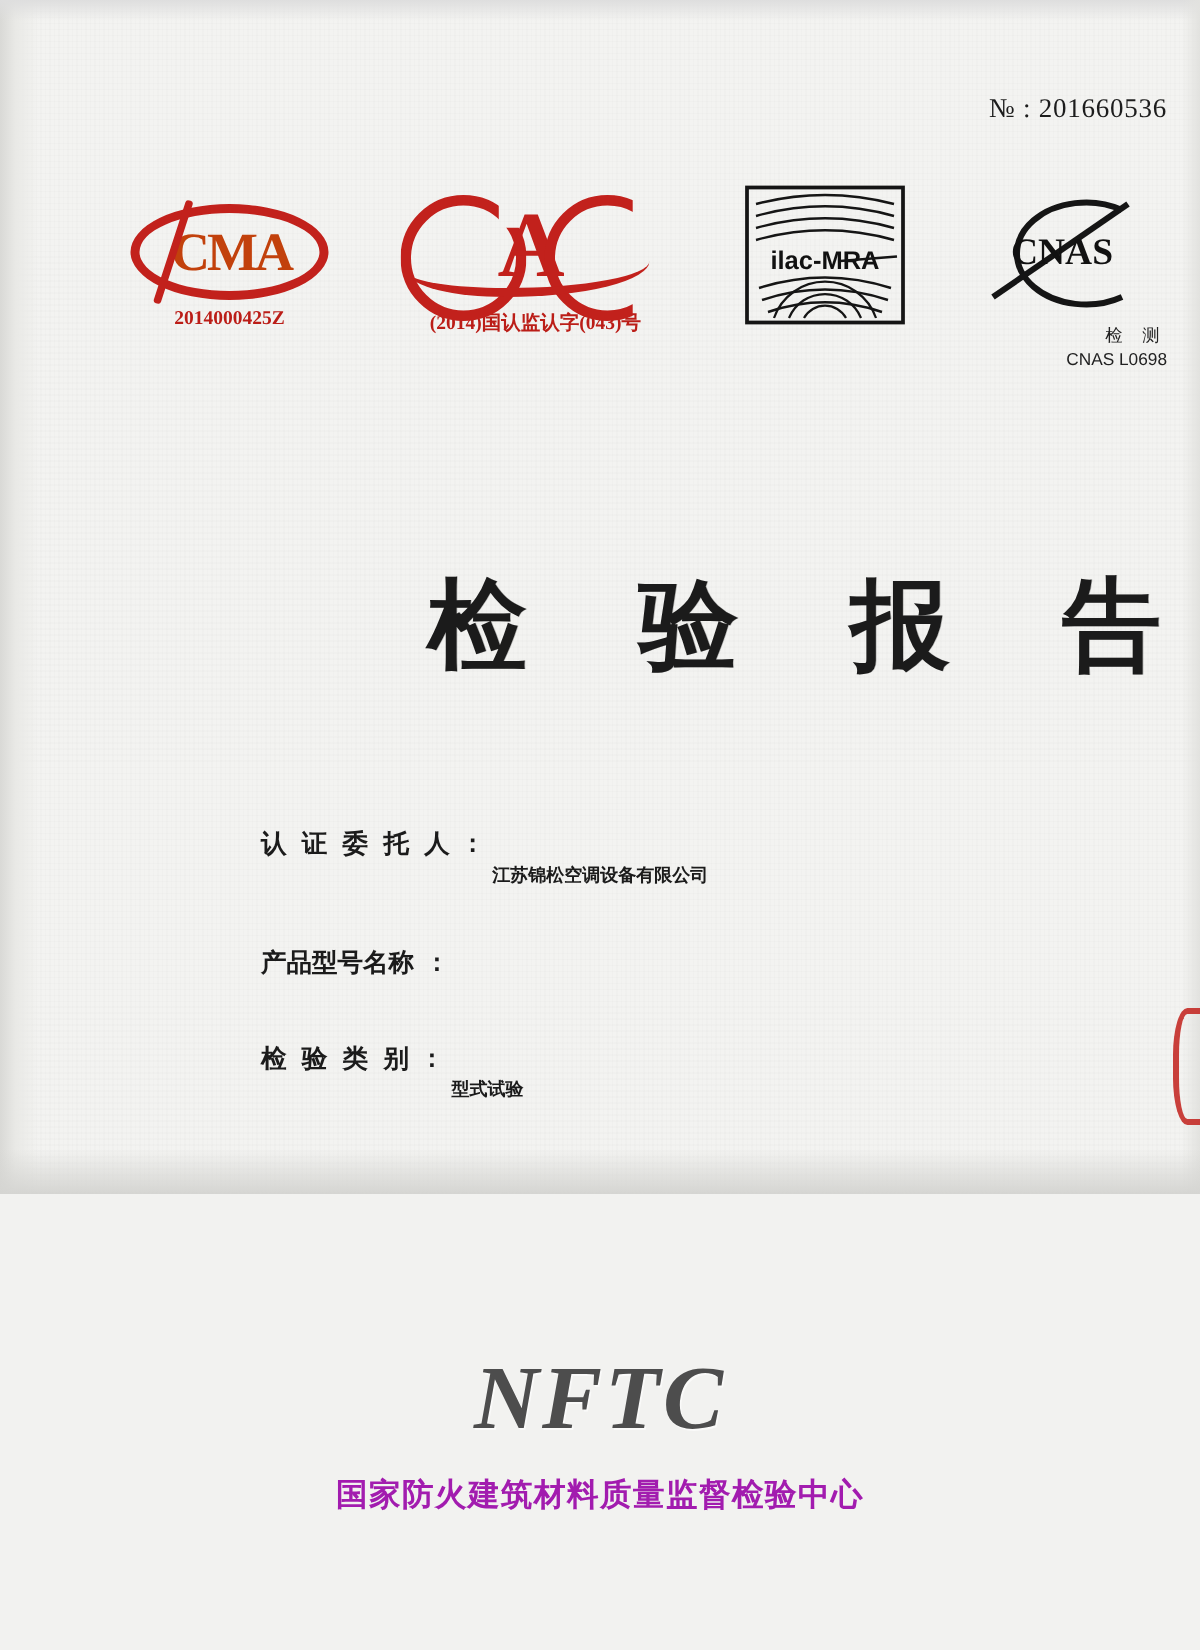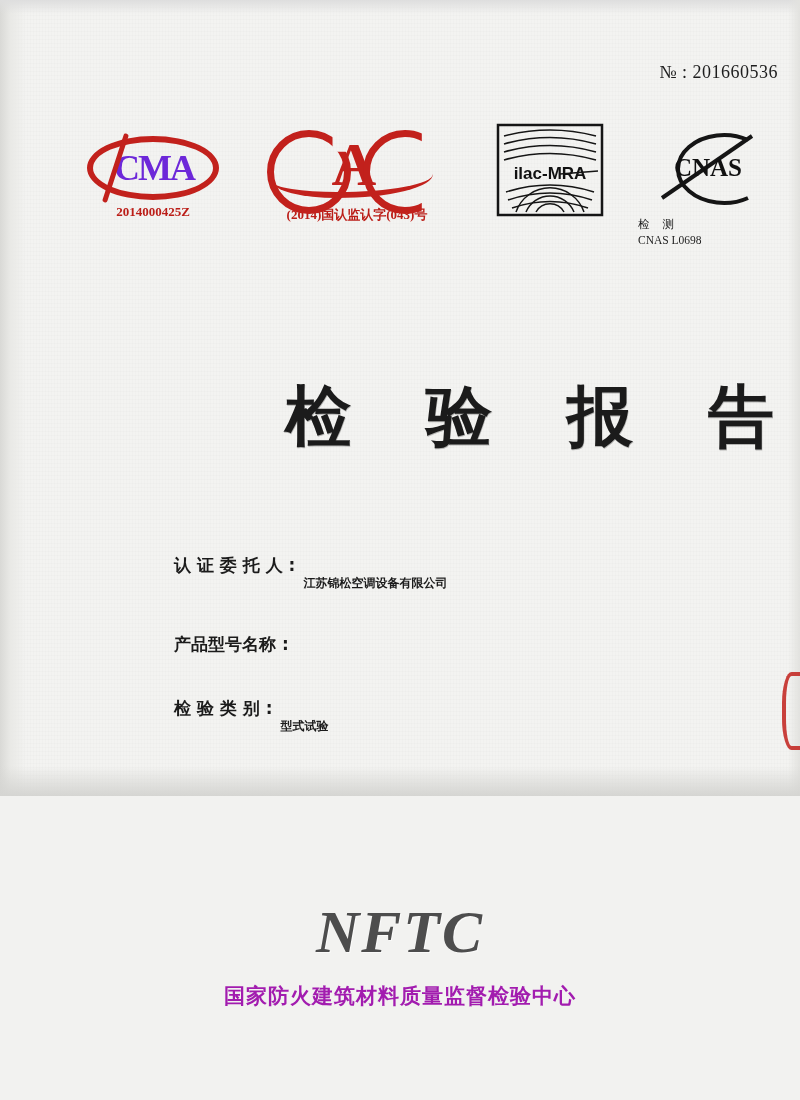--- a/index.html
+++ b/index.html
@@ -109,21 +109,21 @@
   }
   .cma-ring .txt {
     position: absolute;
     inset: 0;
     display: flex;
     align-items: center;
     justify-content: center;
     font-family: "Liberation Serif", serif;
     font-weight: bold;
     font-size: 36px;
-    color: #6d28d9;
+    color: #c2410c;
     letter-spacing: -2px;
     padding-left: 2px;
   }
   .cma-ring .slash {
     position: absolute;
     left: 26px;
     top: -4px;
     width: 5px;
     height: 72px;
     background: #c2211c;
@@ -187,25 +187,25 @@
   
   #cnas { left: 638px; top: 6px; width: 140px; }
   .cnas-wrap {
     position: relative;
     width: 120px;
     height: 92px;
     margin: 0 auto;
   }
   .cnas-wrap svg { display: block; }
   .cnas-sub {
-    font-family: Liberation Serif, serif;
+    font-family: Liberation Sans, sans-serif;
     font-size: 11.5px;
     color: #222;
     line-height: 1.35;
-    text-align: left;
+    text-align: right;
     margin-top: 1px;
     white-space: nowrap;
   }
   .cnas-sub .cn {
     letter-spacing: 5px;
     font-size: 11.5px;
   }
 
   
   .doc-title {
@@ -235,20 +235,21 @@
   .field-row {
     display: flex;
     align-items: flex-start;
     margin-bottom: 38px;
   }
   .field-label {
     font-weight: bold;
     font-size: 17px;
     white-space: nowrap;
     line-height: 1.55;
+    font-family: Liberation Mono, monospace;
   }
   .field-value {
     font-size: 12px;
     line-height: 1.55;
     margin-left: 8px;
     font-weight: bold;
     margin-top: 22px;
   }
   .field-value.mono {
     font-family: "DejaVu Sans", sans-serif;

